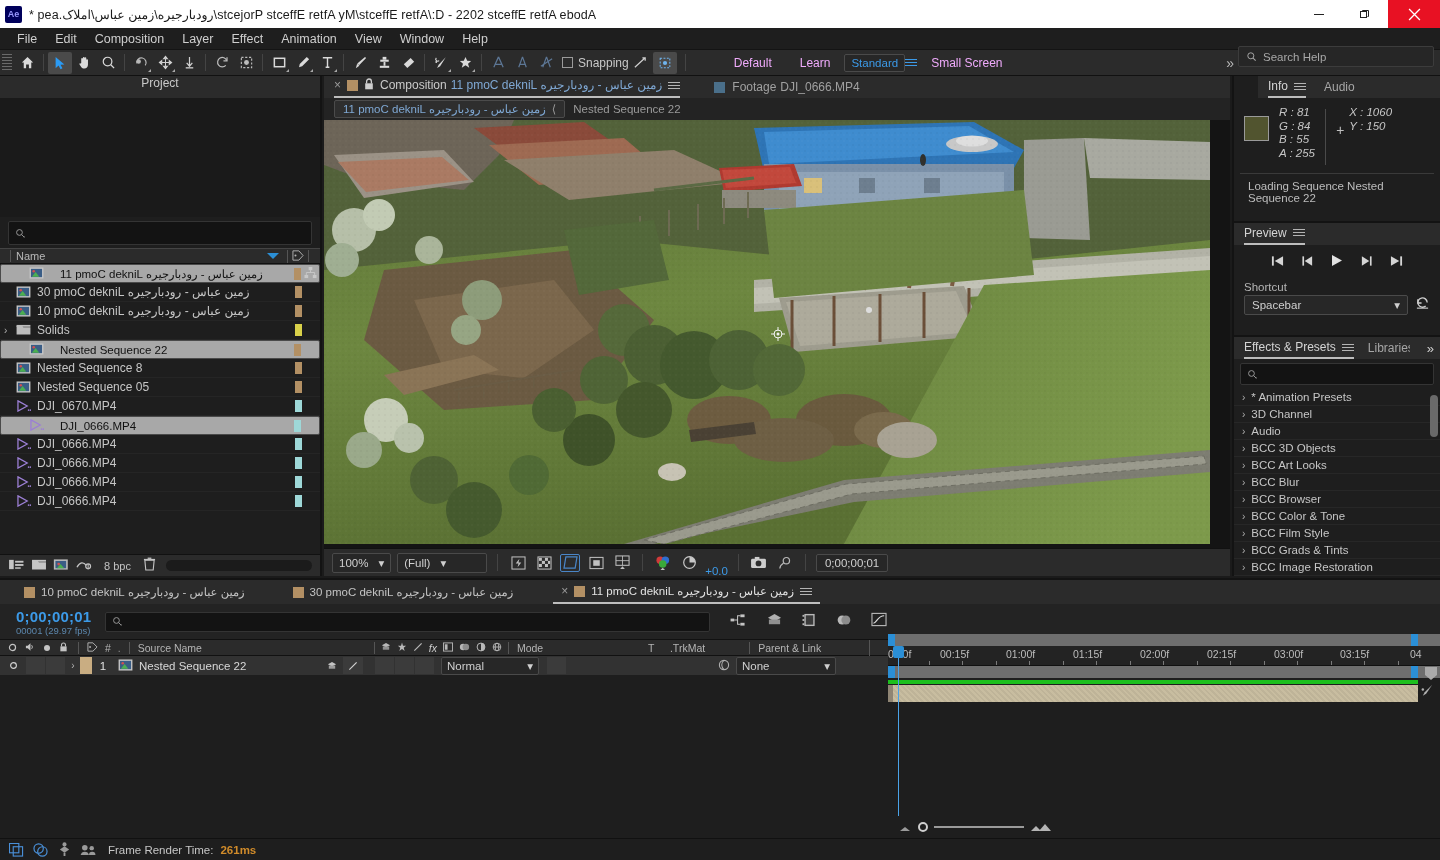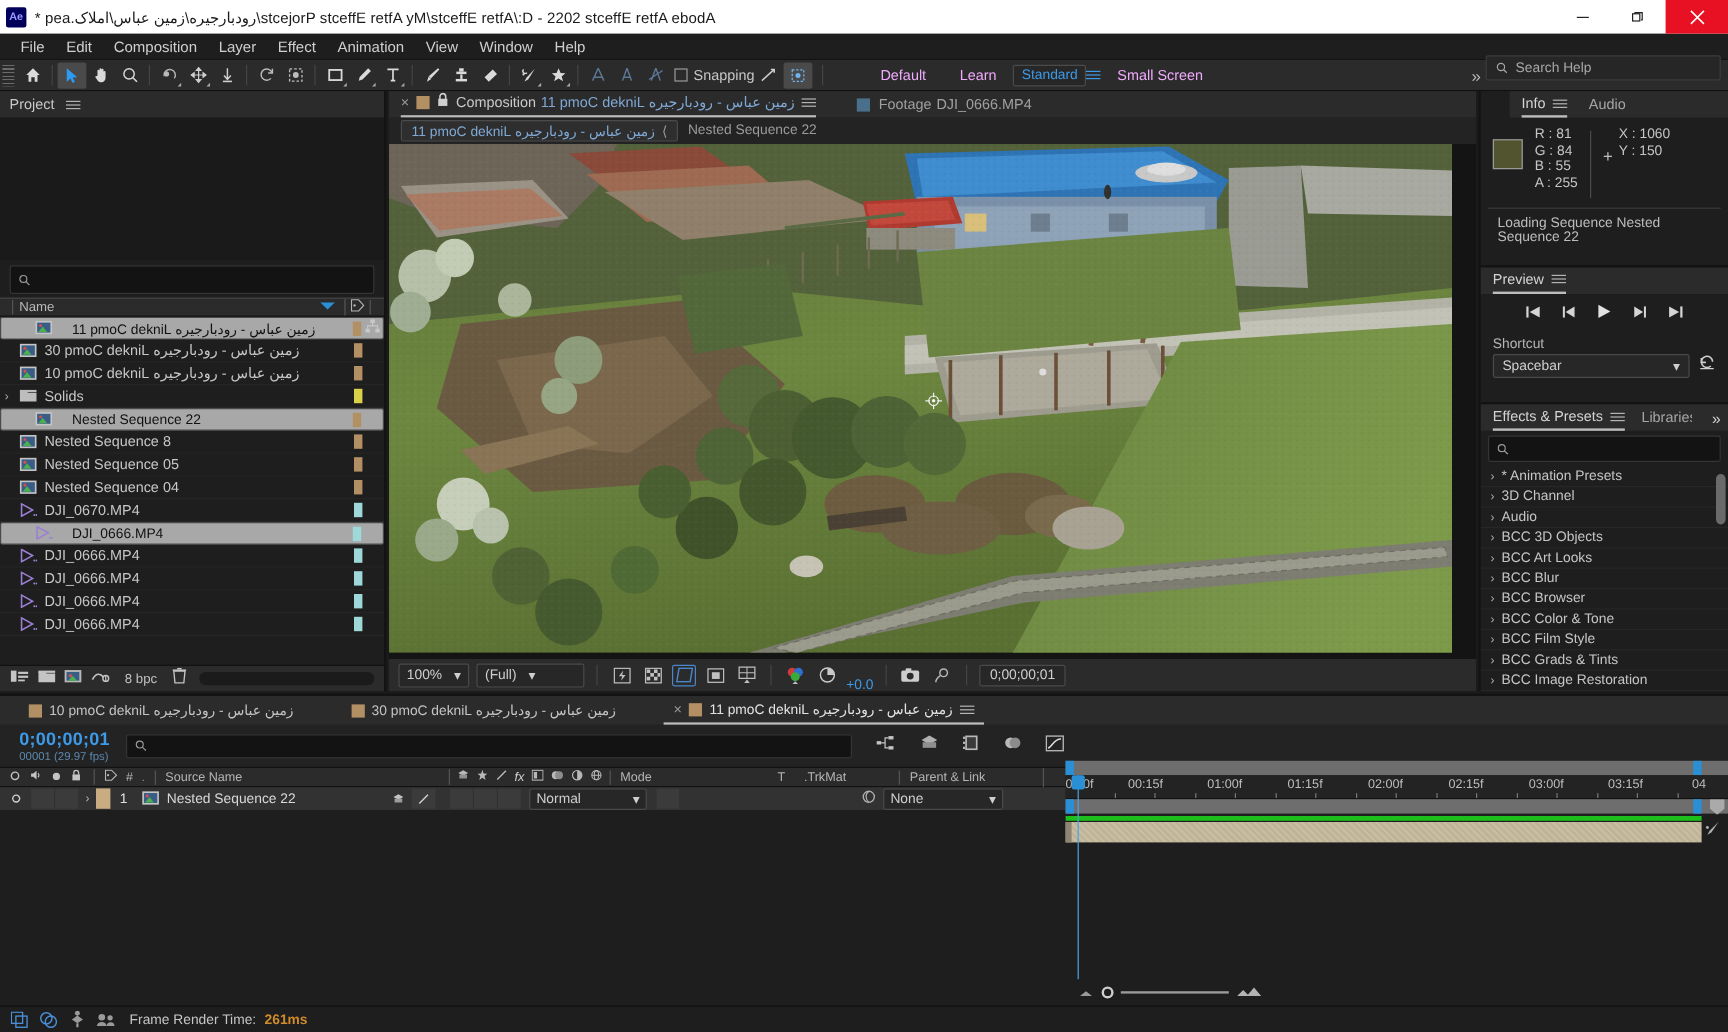--- a/index.html
+++ b/index.html
@@ -57,21 +57,21 @@
   .ws-item.sel { color: #3c9ae8; }
   .chev { color: #b8b8b8; font-size: 14px; }
 
   
   .workspace { position: absolute; top: 76px; left: 0; width: 1440px; height: 500px; }
 
   
   .project-panel { position: absolute; left: 0; top: 0; width: 322px; height: 500px;
     background: #1e1e1e; border-right: 2px solid #131313; display: flex; flex-direction: column; }
   .panel-tabbar { height: 22px; background: #2b2b2b; display: flex; align-items: center;
-    padding: 0 8px; gap: 10px; }
+    padding: 0 8px; gap: 10px; flex-direction: column; }
   .panel-tab { font-size: 12px; color: #c9c9c9; }
   .hamburger { display: inline-block; width: 12px; }
   .hamburger i { display: block; height: 1px; background: #b4b4b4; margin: 2px 0; }
   .proj-blank { flex: 1; background: #1a1a1a; }
   .proj-search { height: 24px; margin: 4px 8px 3px 8px; background: #131313;
     border: 1px solid #343434; border-radius: 2px; display: flex; align-items: center; padding: 0 6px; }
   .proj-colhdr { height: 16px; background: #2b2b2b; display: flex; align-items: center;
     font-size: 11px; color: #b9b9b9; border-top: 1px solid #444; border-bottom: 1px solid #111; }
   .proj-list { height: 290px; overflow: hidden; background: #1e1e1e; }
   .proj-row { height: 19px; display: flex; align-items: center; font-size: 12px;
@@ -111,21 +111,21 @@
   .tcode { background: #272727; border: 1px solid #4a4a4a; border-radius: 2px;
     font-size: 11.5px; color: #cfcfcf; padding: 2px 8px; }
   .plusval { color: #3c9ae8; font-size: 11.5px; margin-top: 16px; }
 
   
   .right-col { position: absolute; left: 1232px; top: 0; width: 208px; height: 500px;
     background: #1e1e1e; border-left: 2px solid #131313; display: flex; flex-direction: column; }
   .info-panel { height: 150px; background: #1e1e1e; }
   .info-tabs { height: 22px; background: #2b2b2b; display: flex; align-items: center; gap: 10px; padding-left: 10px; margin-left: 24px; }
   .tab-u { border-bottom: 2px solid #bdbdbd; height: 22px; display: flex; align-items: center; gap: 6px; }
-  .info-body { display: flex; padding: 8px 10px 0 10px; gap: 10px; font-size: 11.5px; }
+  .info-body { display: flex; padding: 8px 10px 0 10px; gap: 10px; font-size: 11.5px; font-style: italic; }
   .colorchip { width: 25px; height: 25px; background: #51542f; border: 1px solid #9a9a9a; margin-top: 10px; }
   .rgba { line-height: 13.5px; color: #c6c6c6; }
   .vline { width: 1px; background: #4a4a4a; height: 56px; margin-top: 3px; }
   .xy { line-height: 13.5px; color: #c6c6c6; }
   .info-msg { font-size: 11.5px; color: #bdbdbd; padding: 6px 8px 0 8px; border-top: 1px solid #3a3a3a; margin: 8px 6px 0 6px; }
   .preview-panel { height: 118px; background: #1e1e1e; border-top: 2px solid #131313; }
   .prev-tabs { height: 22px; background: #2b2b2b; display: flex; gap: 8px; padding-left: 10px; }
   .transport { display: flex; align-items: center; justify-content: center; gap: 17px; height: 34px; color: #d5d5d5; }
   .shortcut-lbl { font-size: 11.5px; color: #b5b5b5; padding: 2px 10px 2px 10px; }
   .shortcut-row { display: flex; align-items: center; gap: 7px; padding: 0 10px; }
@@ -500,31 +500,20 @@
           </div>
           <div class="proj-row">
             <span style="width:12px"></span>
             <span class="ico"><svg width="15" height="12" viewBox="0 0 16 13">
                 <rect x="0.5" y="0.5" width="15" height="12" fill="#c5c5c5"></rect>
                 <rect x="2" y="2" width="12" height="9" fill="#3a5d86"></rect>
                 <circle cx="5" cy="4.6" r="1.4" fill="#d15050"></circle>
                 <path d="M3 10.5 L7 5.5 L11 10.5 Z" fill="#4caf50"></path>
               </svg></span>
             <span class="" style="white-space:nowrap">Nested Sequence 05</span>
-            <span class="swatch" style="background:#b39064"></span>
-          </div>
-          <div class="proj-row">
-            <span style="width:12px"></span>
-            <span class="ico"><svg width="15" height="12" viewBox="0 0 16 13">
-                <rect x="0.5" y="0.5" width="15" height="12" fill="#c5c5c5"></rect>
-                <rect x="2" y="2" width="12" height="9" fill="#3a5d86"></rect>
-                <circle cx="5" cy="4.6" r="1.4" fill="#d15050"></circle>
-                <path d="M3 10.5 L7 5.5 L11 10.5 Z" fill="#4caf50"></path>
-              </svg></span>
-            <span class="" style="white-space:nowrap">Nested Sequence 04</span>
             <span class="swatch" style="background:#b39064"></span>
           </div>
           <div class="proj-row">
             <span style="width:12px"></span>
             <span class="ico"><svg width="15" height="12" viewBox="0 0 16 13">
                 <path d="M2 1 L12 6.5 L2 12 Z" fill="none" stroke="#9b7fd4" stroke-width="1.4"></path>
                 <circle cx="13.5" cy="11" r="0.9" fill="#9b7fd4"></circle>
                 <circle cx="15.5" cy="11" r="0.9" fill="#9b7fd4"></circle>
               </svg></span>
             <span class="" style="white-space:nowrap">DJI_0670.MP4</span>

